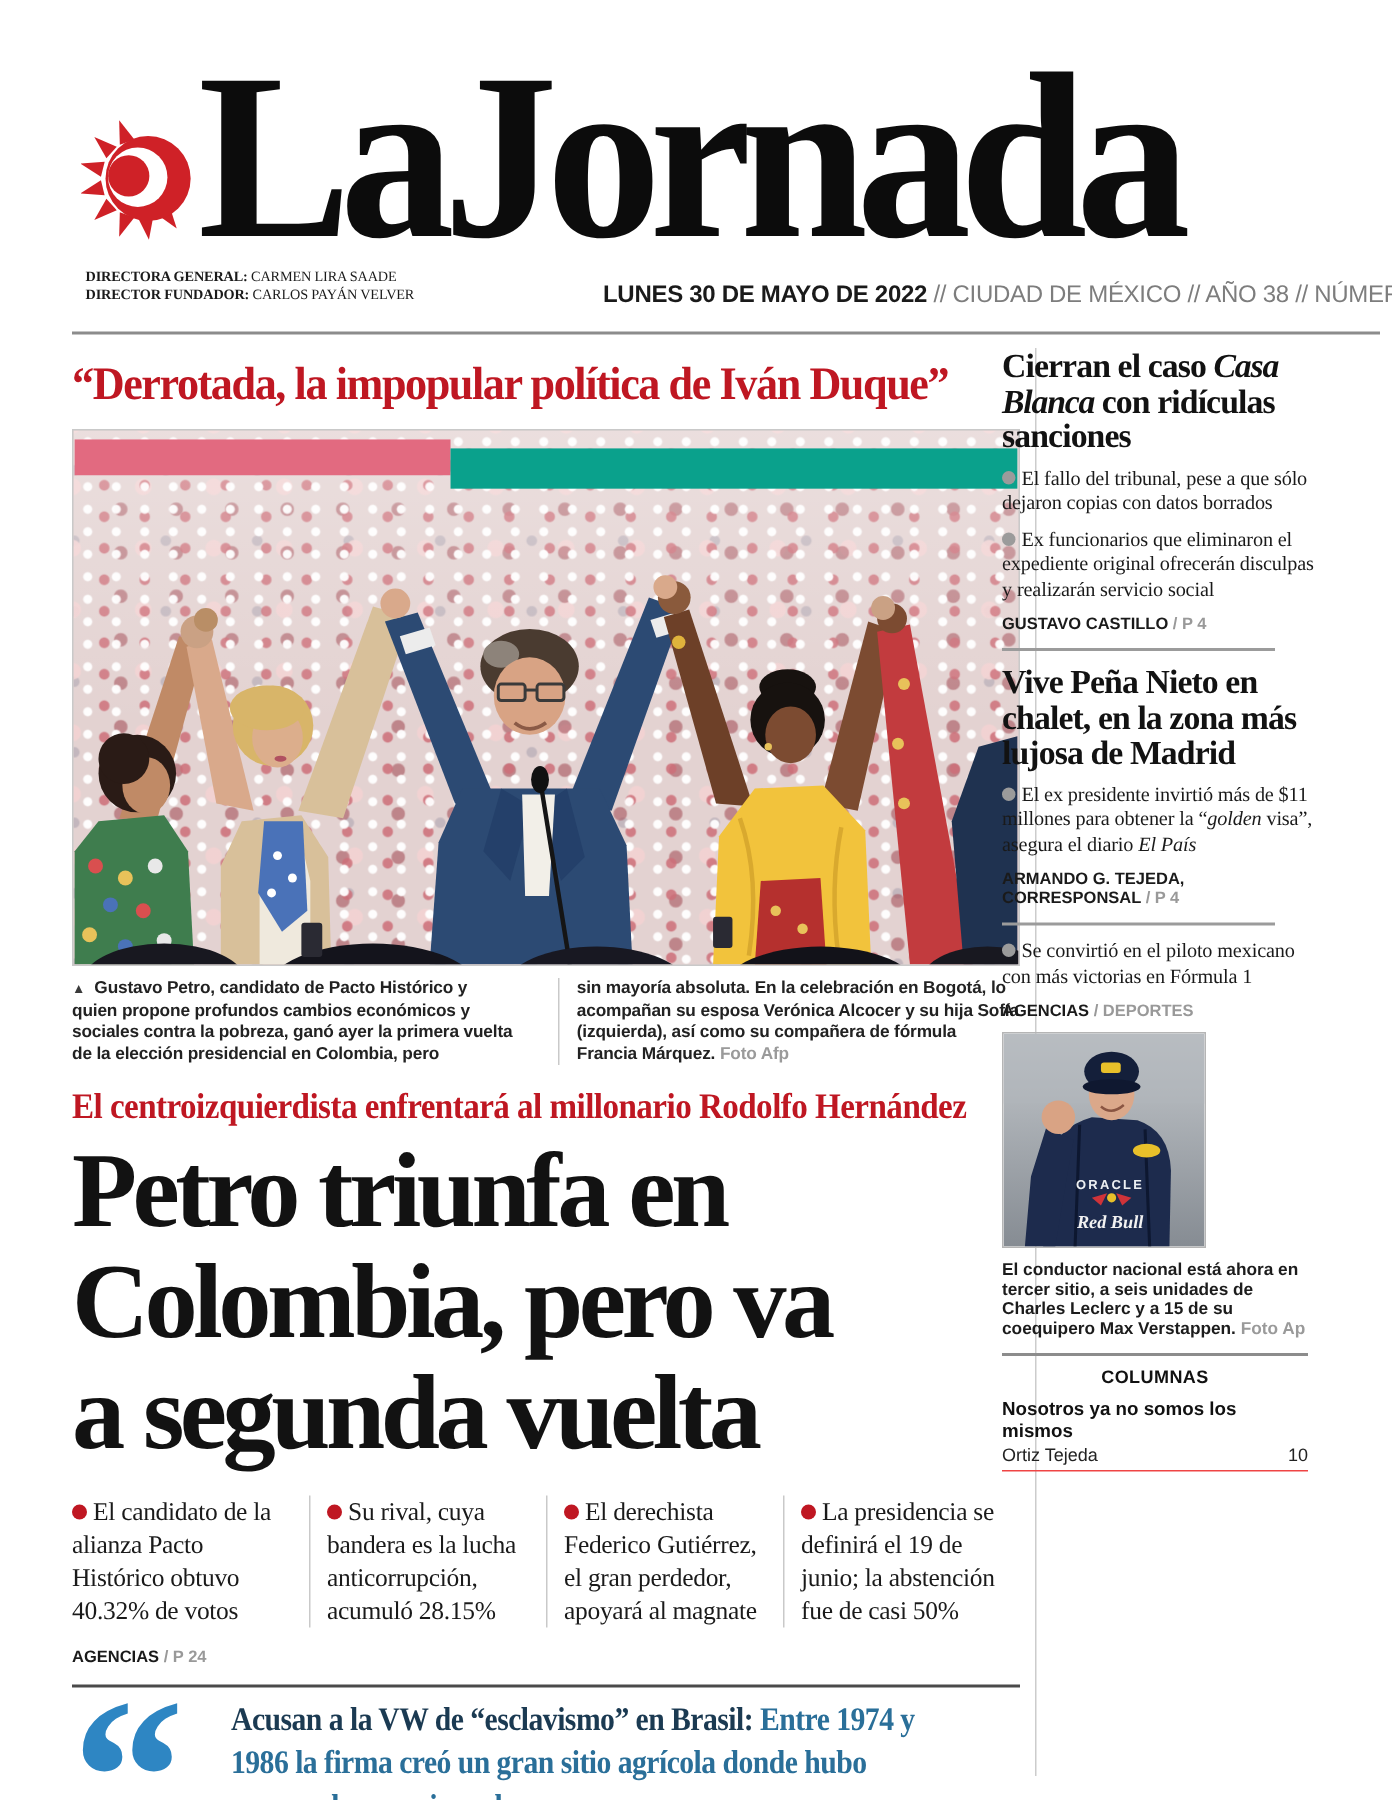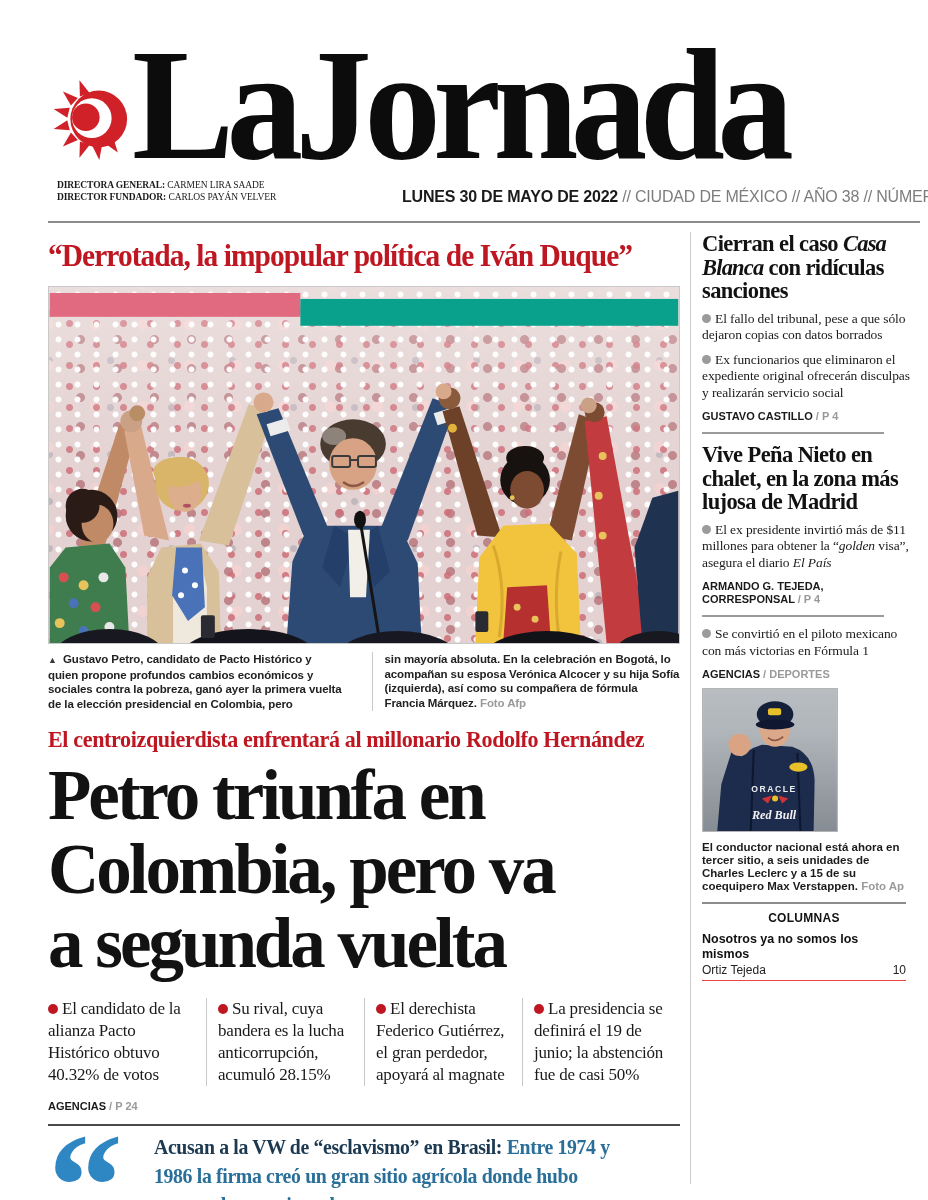--- a/index.html
+++ b/index.html
@@ -58,21 +58,21 @@
   .mainrule{height:2px;background:#4a4a4a;margin-top:12px;}
   .quote{display:flex;align-items:flex-start;padding:6px 0 8px;}
   .qmark{flex:none;width:106px;height:66px;overflow:hidden;font-weight:700;font-size:150px;line-height:108px;
          letter-spacing:-8px;color:#2e86c3;}
   .qtext{font-weight:700;font-size:22px;line-height:29px;letter-spacing:-.4px;width:600px;
          transform:scaleX(.9);transform-origin:0 0;}
   .qbold{color:#1b3a52;}
   .qlight{color:#2a6f99;}
 
   
-  .sidebar{position:absolute;left:702px;top:232px;width:214px;}
+  .sidebar{position:absolute;left:668px;top:232px;width:214px;}
   .sb-h{font-weight:700;font-size:22.5px;line-height:23.5px;color:#121212;letter-spacing:-.6px;}
   .sb-h i{letter-spacing:-.8px;}
   .sb-b{font-size:13.5px;line-height:16.5px;color:#1a1a1a;margin-top:8px;letter-spacing:-.1px;}
   .sdot{display:inline-block;width:9px;height:9px;border-radius:50%;background:#9b9b9b;margin-right:4px;}
   .sb-by{font-family:"Liberation Sans",sans-serif;font-weight:700;font-size:11px;line-height:13px;
          color:#1a1a1a;margin-top:9px;}
   .srule{height:2px;background:#9b9b9b;margin:9px 0;width:182px;}
   .checo{display:block;width:134px;height:142px;border:1px solid #b5b5b5;margin-top:7px;}
   .sb-cap{font-family:"Liberation Sans",sans-serif;font-weight:700;font-size:11.5px;line-height:13px;
           color:#1c1c1c;margin-top:9px;width:204px;}

